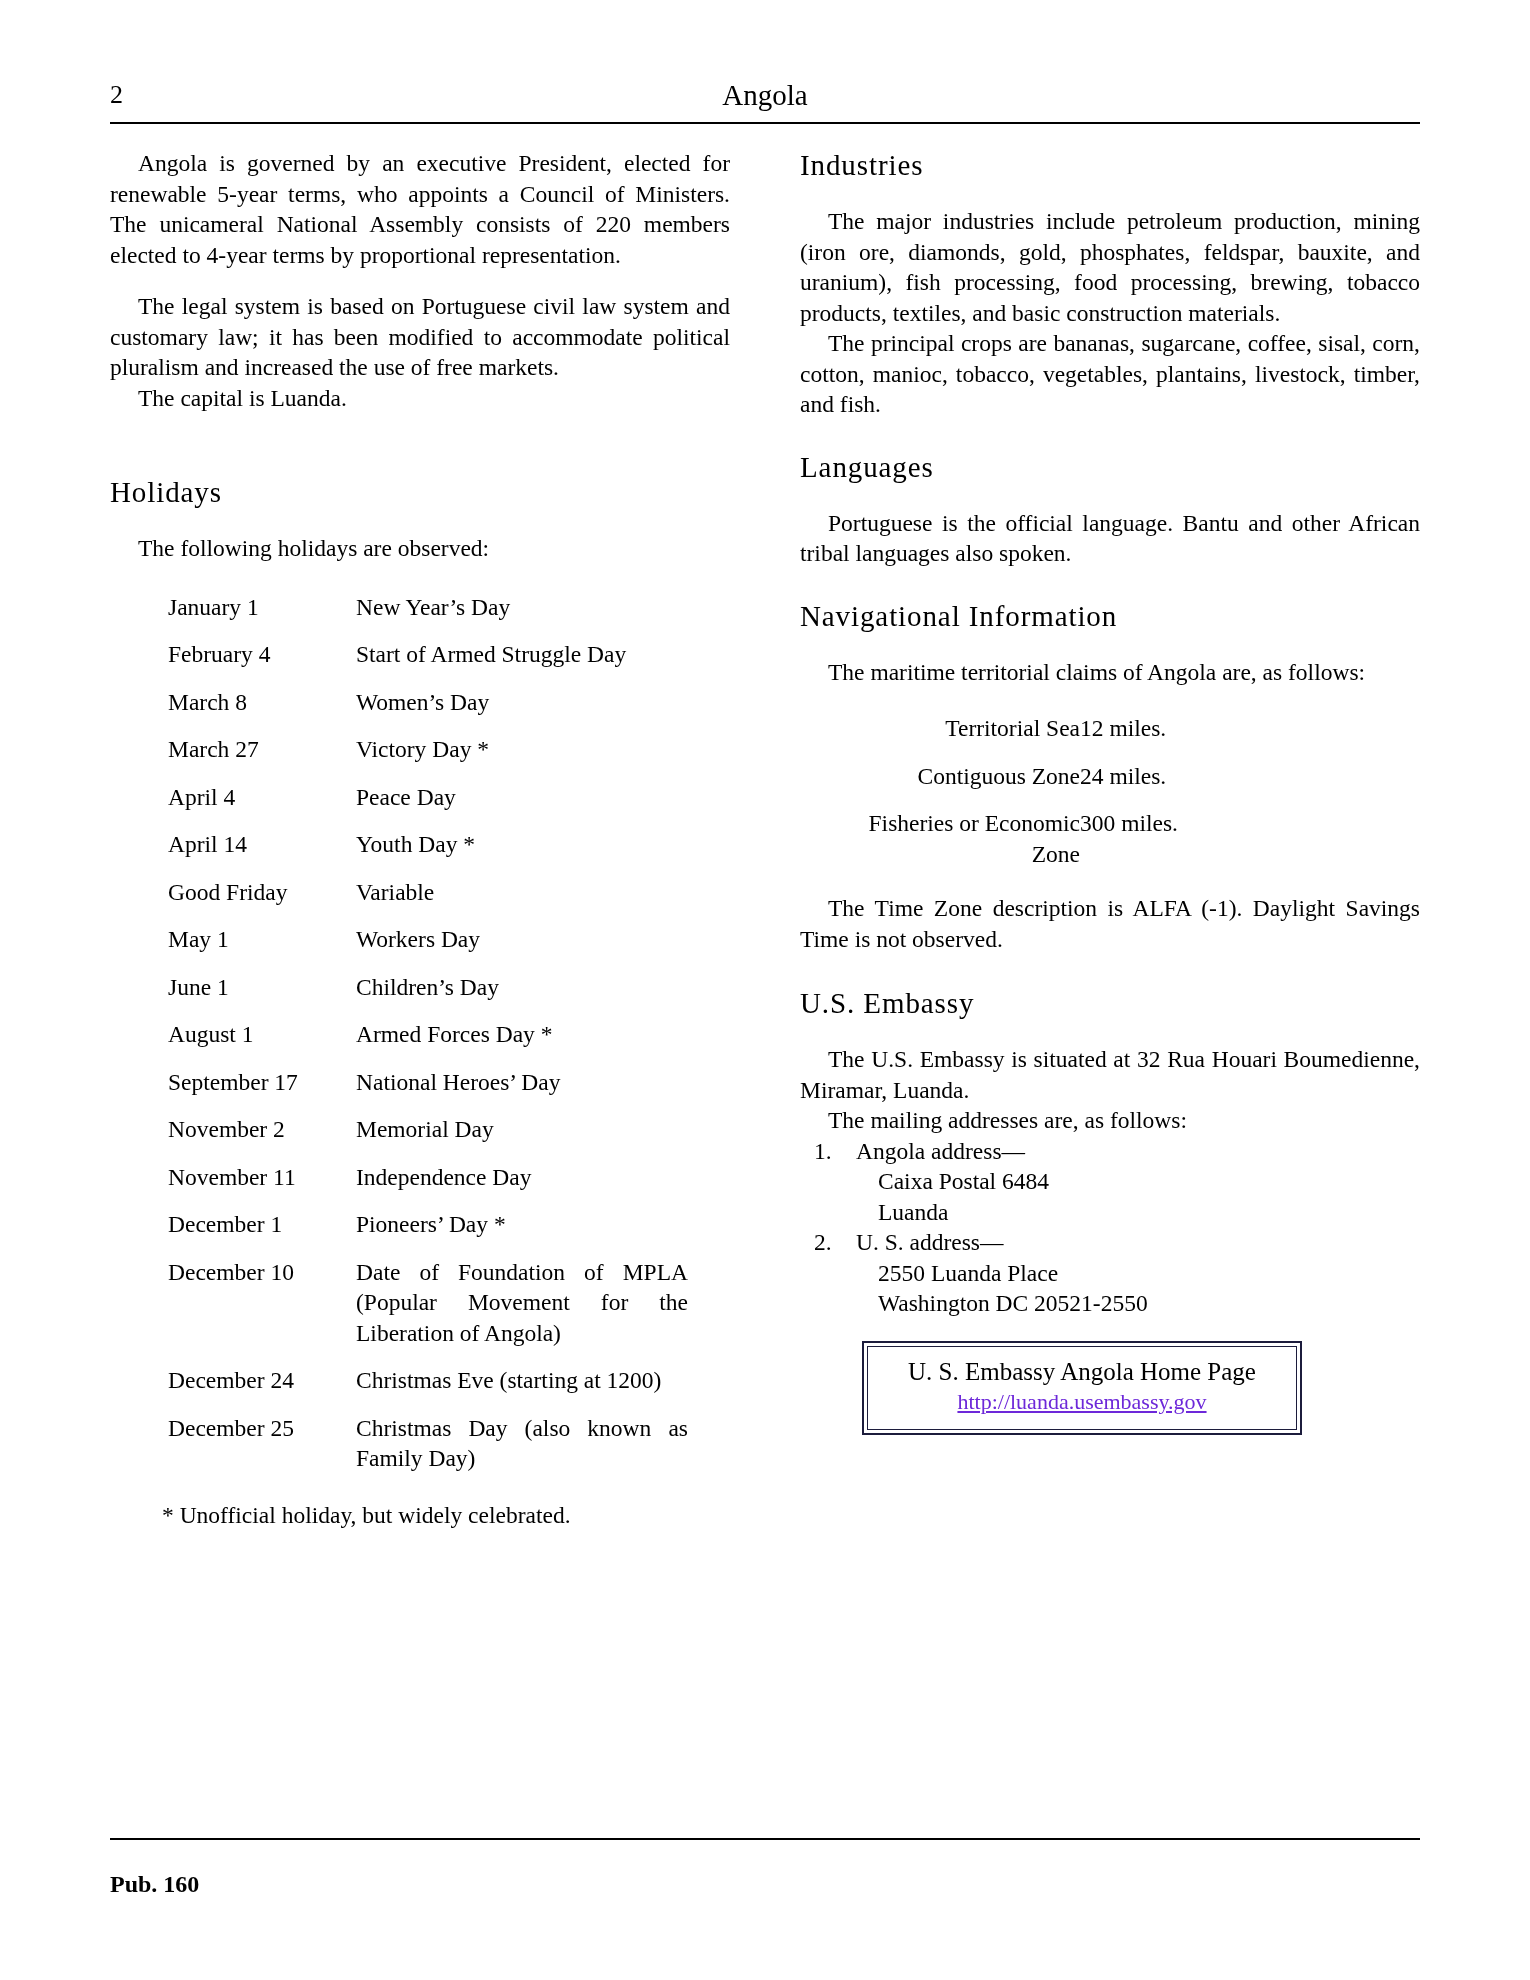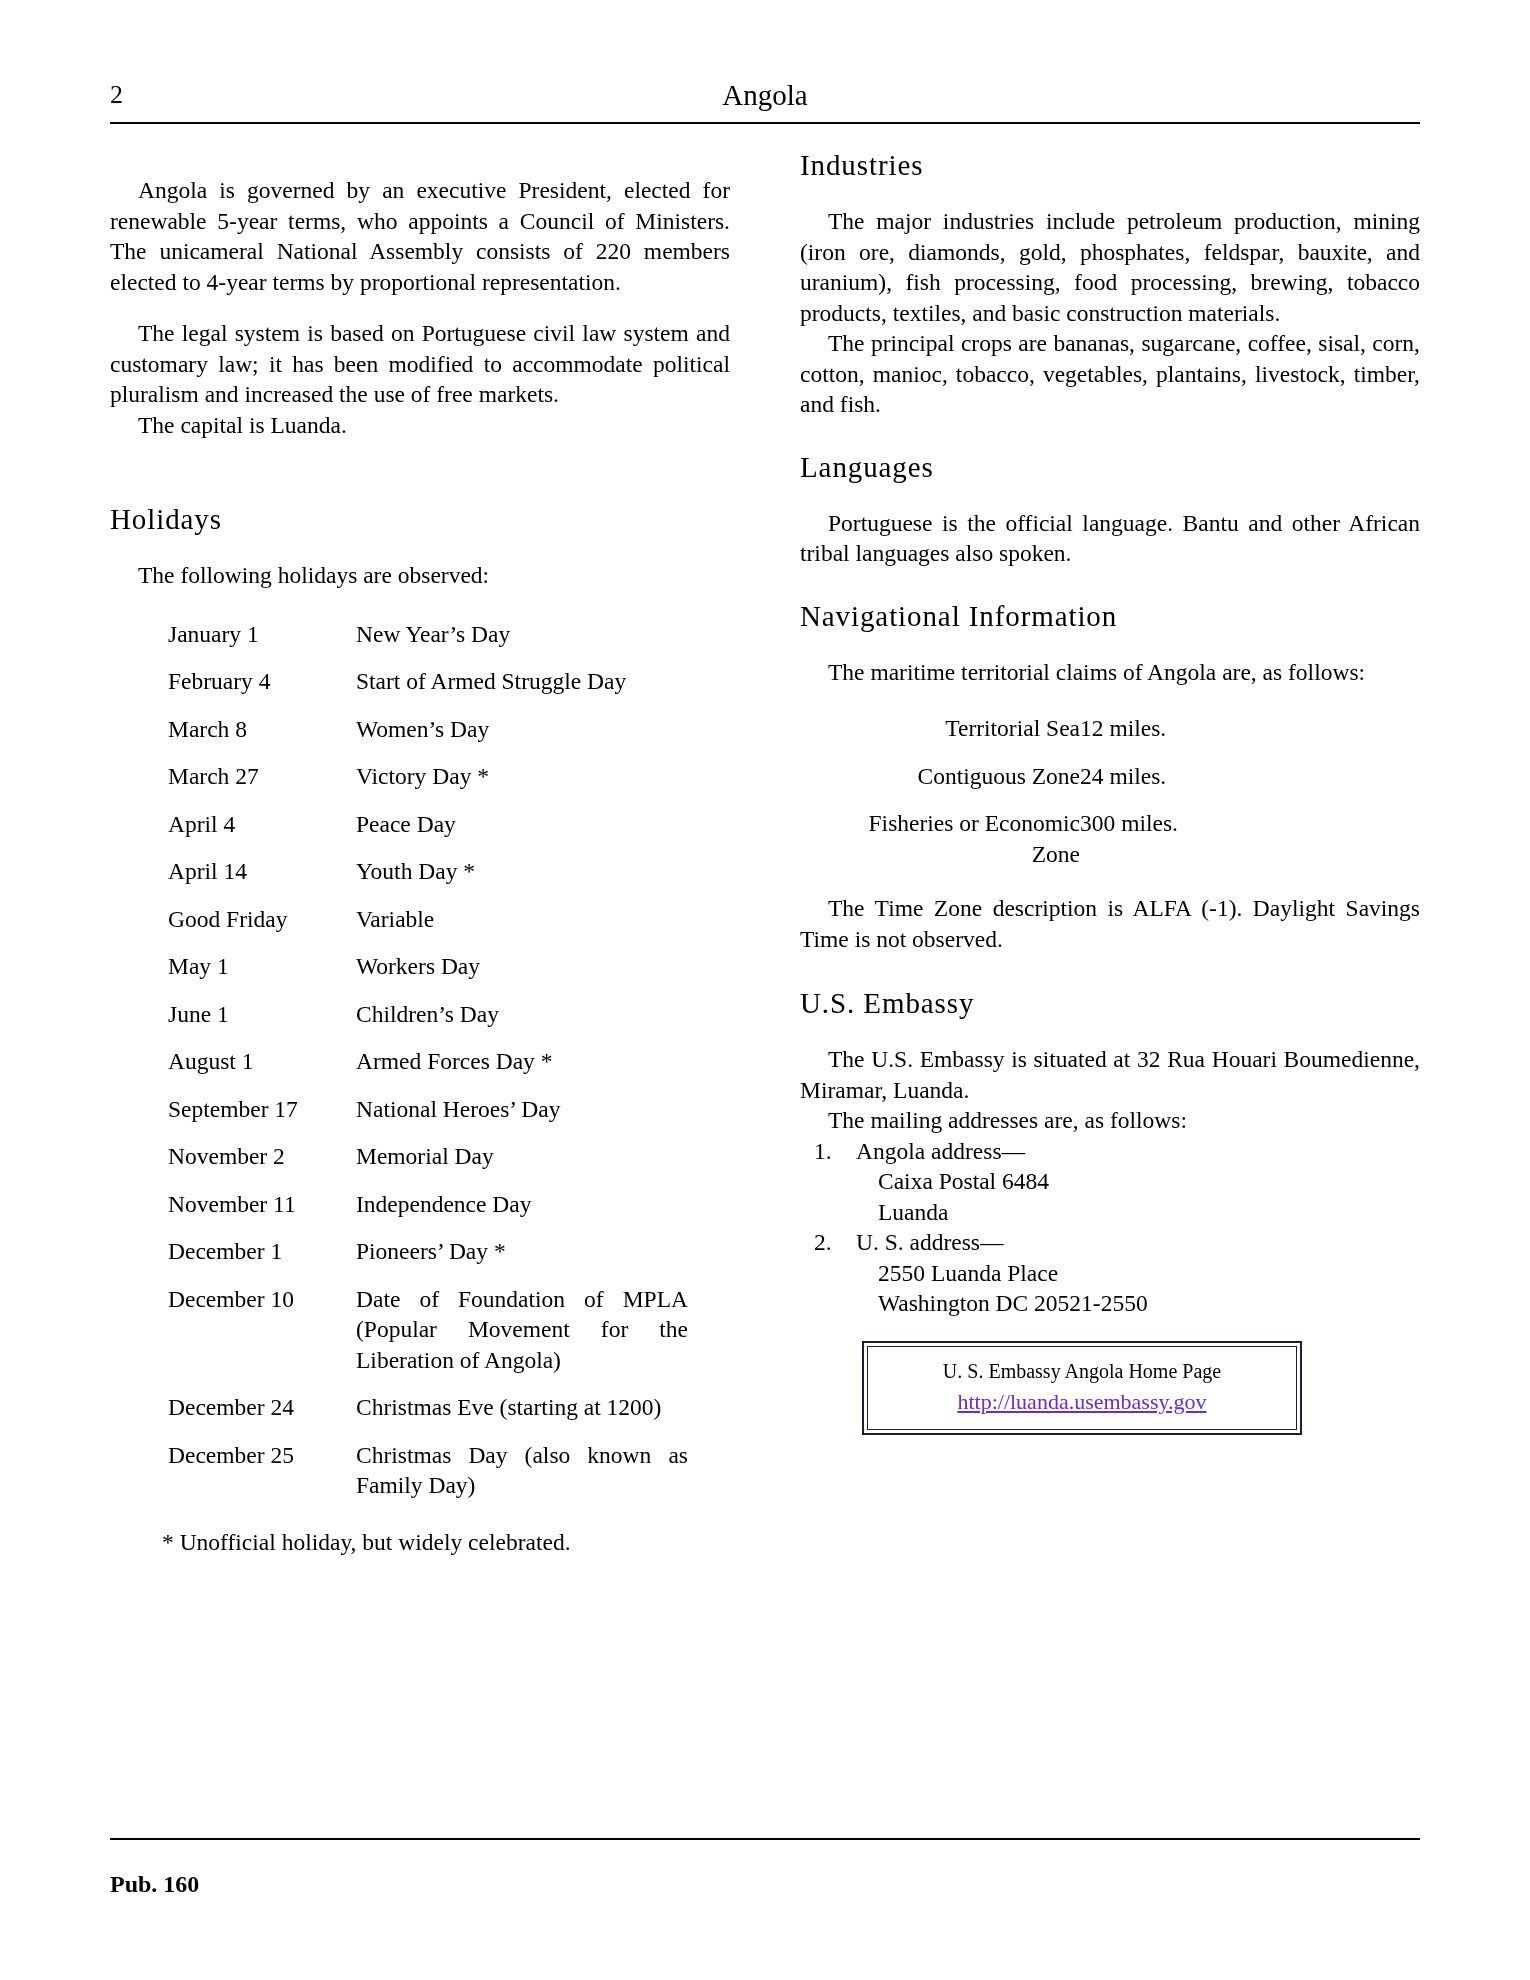--- a/index.html
+++ b/index.html
@@ -55,21 +55,21 @@
     height: 0;
     border-top: 2.5px solid #000;
   }
 
   
   .col {
     position: absolute;
     top: 148px;
     width: 620px;
   }
-  .col-left  { left: 110px; margin-top: 27px; }
+  .col-left  { left: 110px; }
   .col-right { left: 800px; }
 
   p {
     margin: 0;
     font-size: 23.5px;
     line-height: 30.5px;
     text-align: justify;
     text-justify: inter-word;
     hyphens: none;
   }
@@ -158,21 +158,21 @@
     width: 430px;
     border: 2.5px solid #1c1c3c;
     padding: 3px;
   }
   .urlbox-inner {
     border: 1.5px solid #1c1c3c;
     padding: 9px 10px 12px 10px;
     text-align: center;
   }
   .urlbox .label {
-    font-size: 20px;
+    font-size: 25px;
     line-height: 31px;
     display: block;
   }
   .urlbox .link {
     font-size: 22px;
     line-height: 30px;
     display: block;
     color: #2222bb;
     text-decoration: underline;
   }

